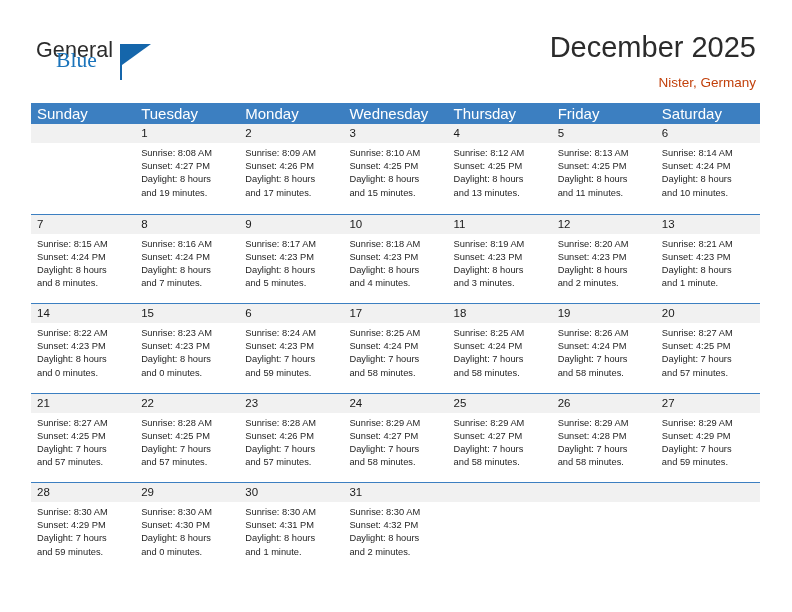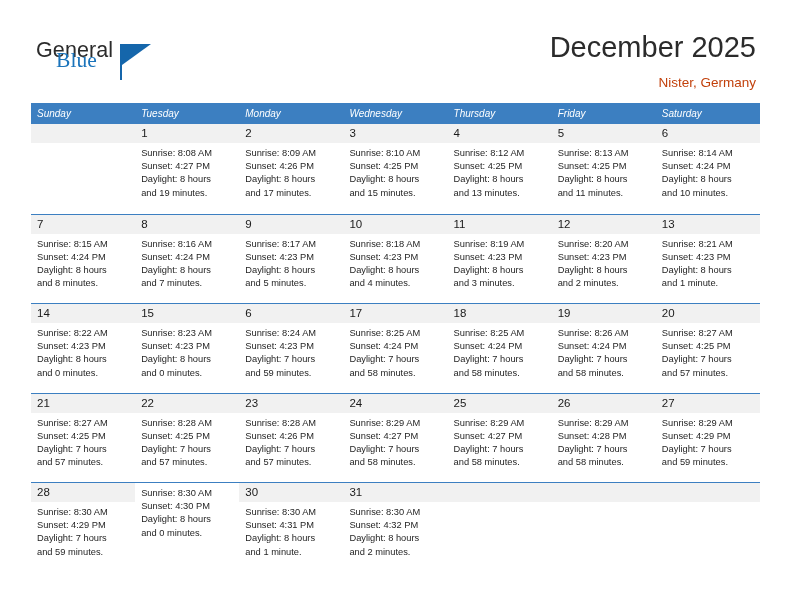--- a/index.html
+++ b/index.html
@@ -103,27 +103,26 @@
     width: 729px;
   }
   .weekday-row {
     display: flex;
     background: #3c7fc1;
     height: 21px;
   }
   .weekday {
     flex: 1 1 0;
     color: #ffffff;
-    font-size: 10px;
+    font-size: 15px;
     line-height: 21px;
     padding-left: 6px;
     box-sizing: border-box;
     white-space: nowrap;
     overflow: hidden;
-    font-style: italic;
   }
   .week-row {
     display: flex;
     border-top: 1.5px solid #3c7fc1;
     height: 89.5px;
     box-sizing: border-box;
   }
   .week-row.first {
     border-top: none;
   }
@@ -457,20 +456,21 @@
       <div class="day-cell">
         <div class="day-number">28</div>
         <div class="day-info">
           <div>Sunrise: 8:30 AM</div>
           <div>Sunset: 4:29 PM</div>
           <div>Daylight: 7 hours</div>
           <div>and 59 minutes.</div>
         </div>
       </div>
       <div class="day-cell">
+        <div class="day-number">29</div>
         <div class="day-info">
           <div>Sunrise: 8:30 AM</div>
           <div>Sunset: 4:30 PM</div>
           <div>Daylight: 8 hours</div>
           <div>and 0 minutes.</div>
         </div>
       </div>
       <div class="day-cell">
         <div class="day-number">30</div>
         <div class="day-info">

